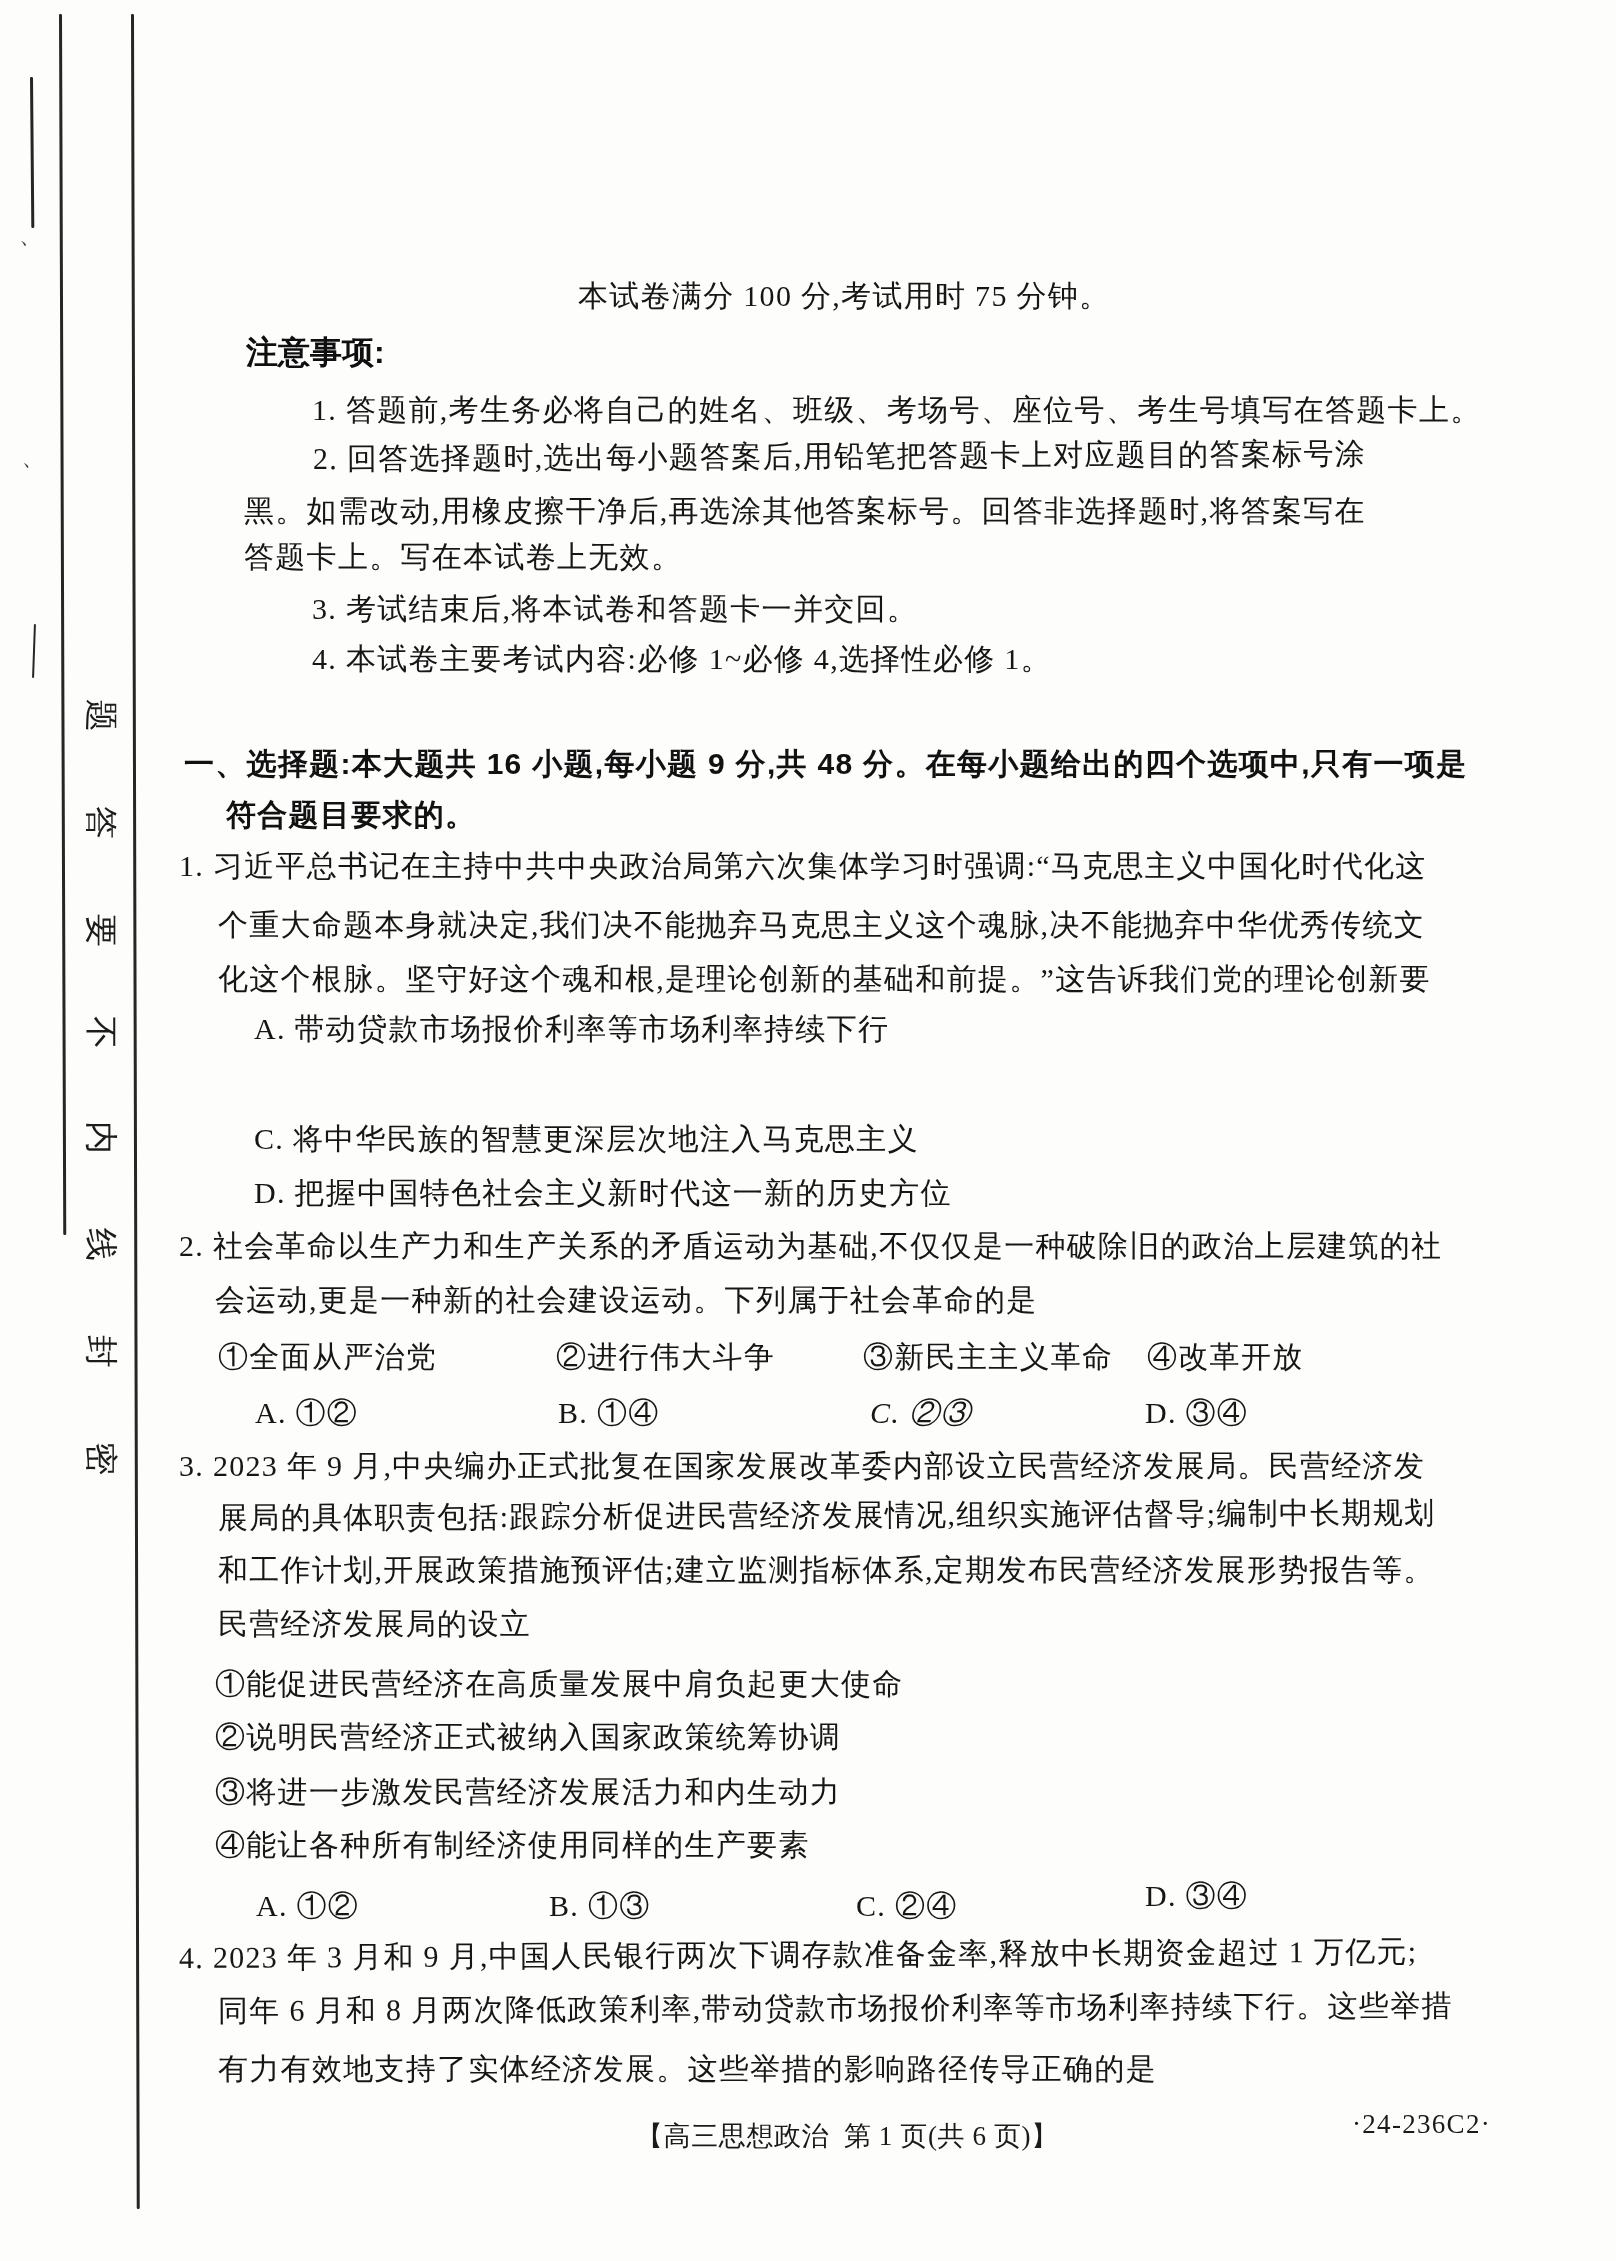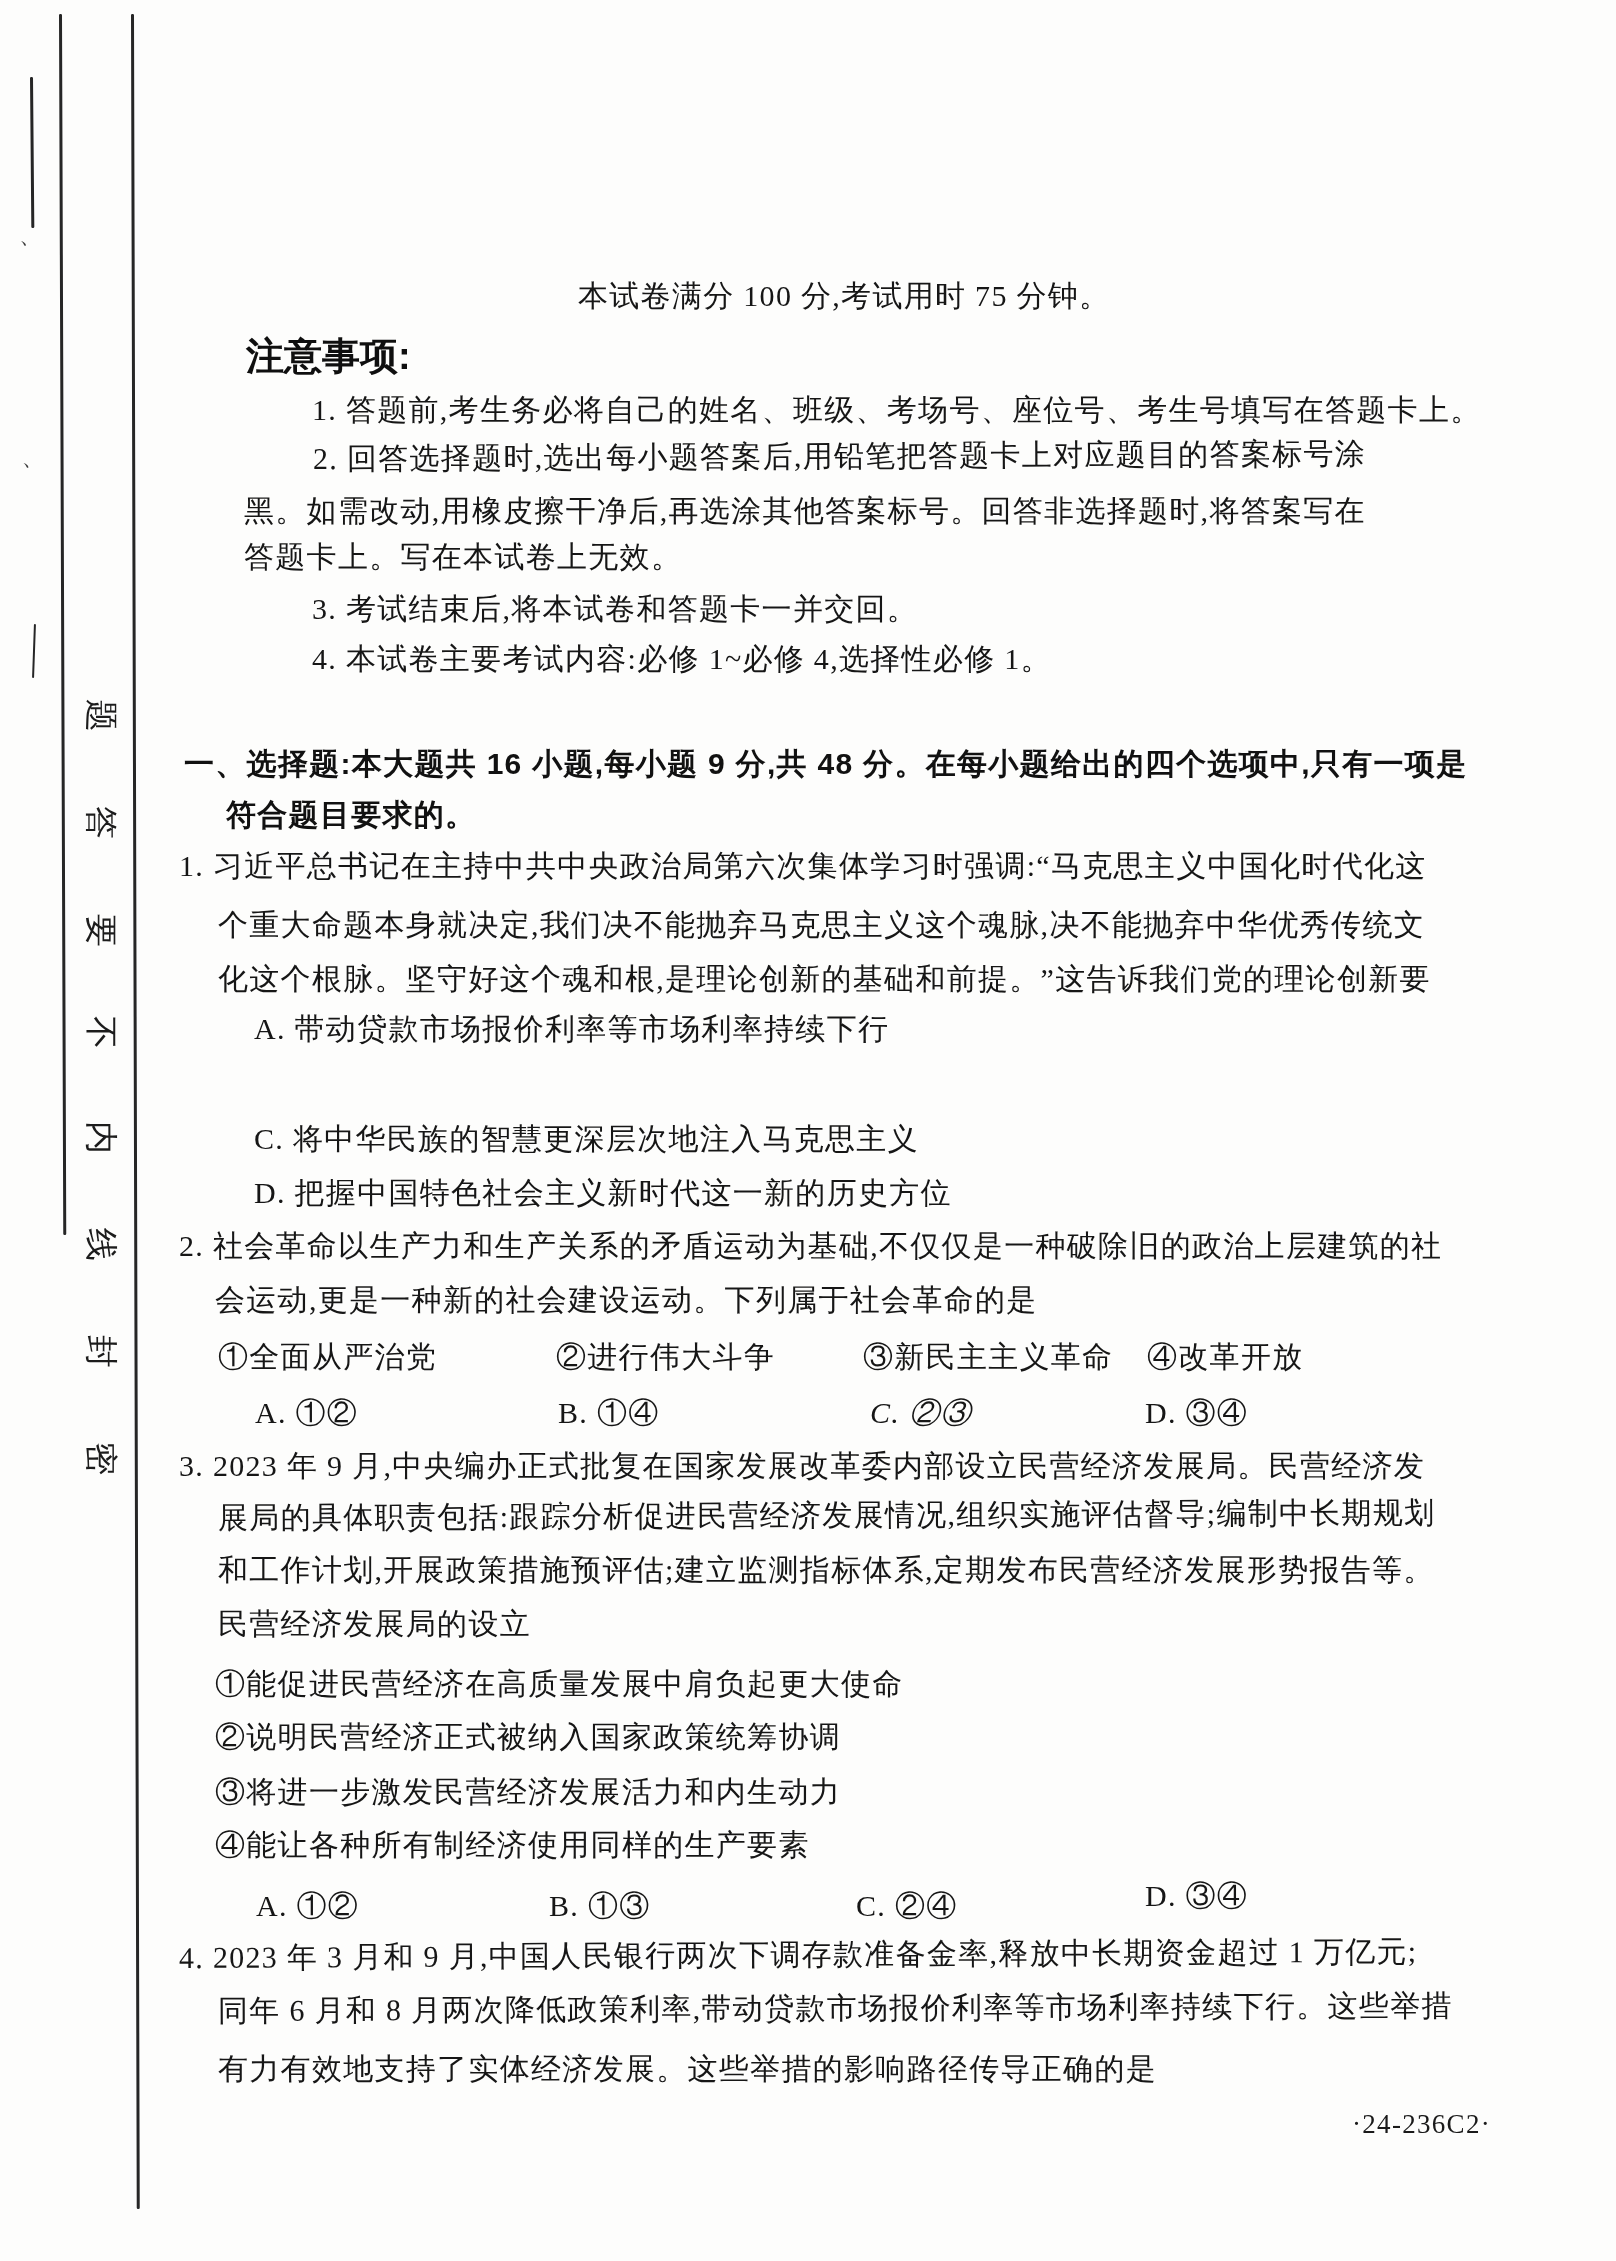--- a/index.html
+++ b/index.html
@@ -15,21 +15,21 @@
   .ln-bold {
     position:absolute; white-space:pre; font-size:30px; line-height:1.15;
     letter-spacing:1.3px; color:#111;
     font-family:"Liberation Sans","DejaVu Sans",sans-serif; font-weight:700;
   }
   .title {
     position:absolute; white-space:pre; font-size:63px; letter-spacing:11.4px;
     font-family:"Liberation Sans","DejaVu Sans",sans-serif; font-weight:900; color:#0d0d0d;
   }
   .notice-head {
-    position:absolute; white-space:pre; font-size:38px;
+    position:absolute; white-space:pre; font-size:32px;
     font-family:"Liberation Sans","DejaVu Sans",sans-serif; font-weight:800; color:#0f0f0f;
   }
   .footer-txt { position:absolute; white-space:pre; font-size:27px; letter-spacing:0.6px; color:#1a1a1a; }
   .code-txt { position:absolute; white-space:pre; font-size:27px; letter-spacing:1.3px; color:#1a1a1a; }
   .vline { position:absolute; background:#262626; border-radius:1.3px; }
   .seal-char {
     position:absolute; left:81px; width:38px; text-align:center; font-size:33px;
     color:#1c1c1c; transform:rotate(90deg); font-family:"Liberation Serif","DejaVu Serif",serif;
   }
   .sk1 { transform:rotate(-0.3deg); transform-origin:left center; }
@@ -101,16 +101,17 @@
   <div class="ln" style="left:215px; top:1828px;">④能让各种所有制经济使用同样的生产要素</div>
   <span class="opt-abs" style="left:256px; top:1886px;">A. ①②</span>
   <span class="opt-abs" style="left:549px; top:1886px;">B. ①③</span>
   <span class="opt-abs" style="left:856px; top:1886px;">C. ②④</span>
   <span class="opt-abs raised" style="left:1145px; top:1886px;">D. ③④</span>
 
   <div class="ln sk1" style="left:179px; top:1941px;">4. 2023 年 3 月和 9 月,中国人民银行两次下调存款准备金率,释放中长期资金超过 1 万亿元;</div>
   <div class="ln sk2" style="left:218px; top:1994px;">同年 6 月和 8 月两次降低政策利率,带动贷款市场报价利率等市场利率持续下行。这些举措</div>
   <div class="ln" style="left:218px; top:2052px;">有力有效地支持了实体经济发展。这些举措的影响路径传导正确的是</div>
 
+  <div class="footer-txt" style="left:636px; top:2118px;">【高三思想政治  第 1 页(共 6 页)】</div>
   <div class="code-txt" style="left:1352px; top:2109px;">·24-236C2·</div>
 
 </div>
 
 
 </body></html>

